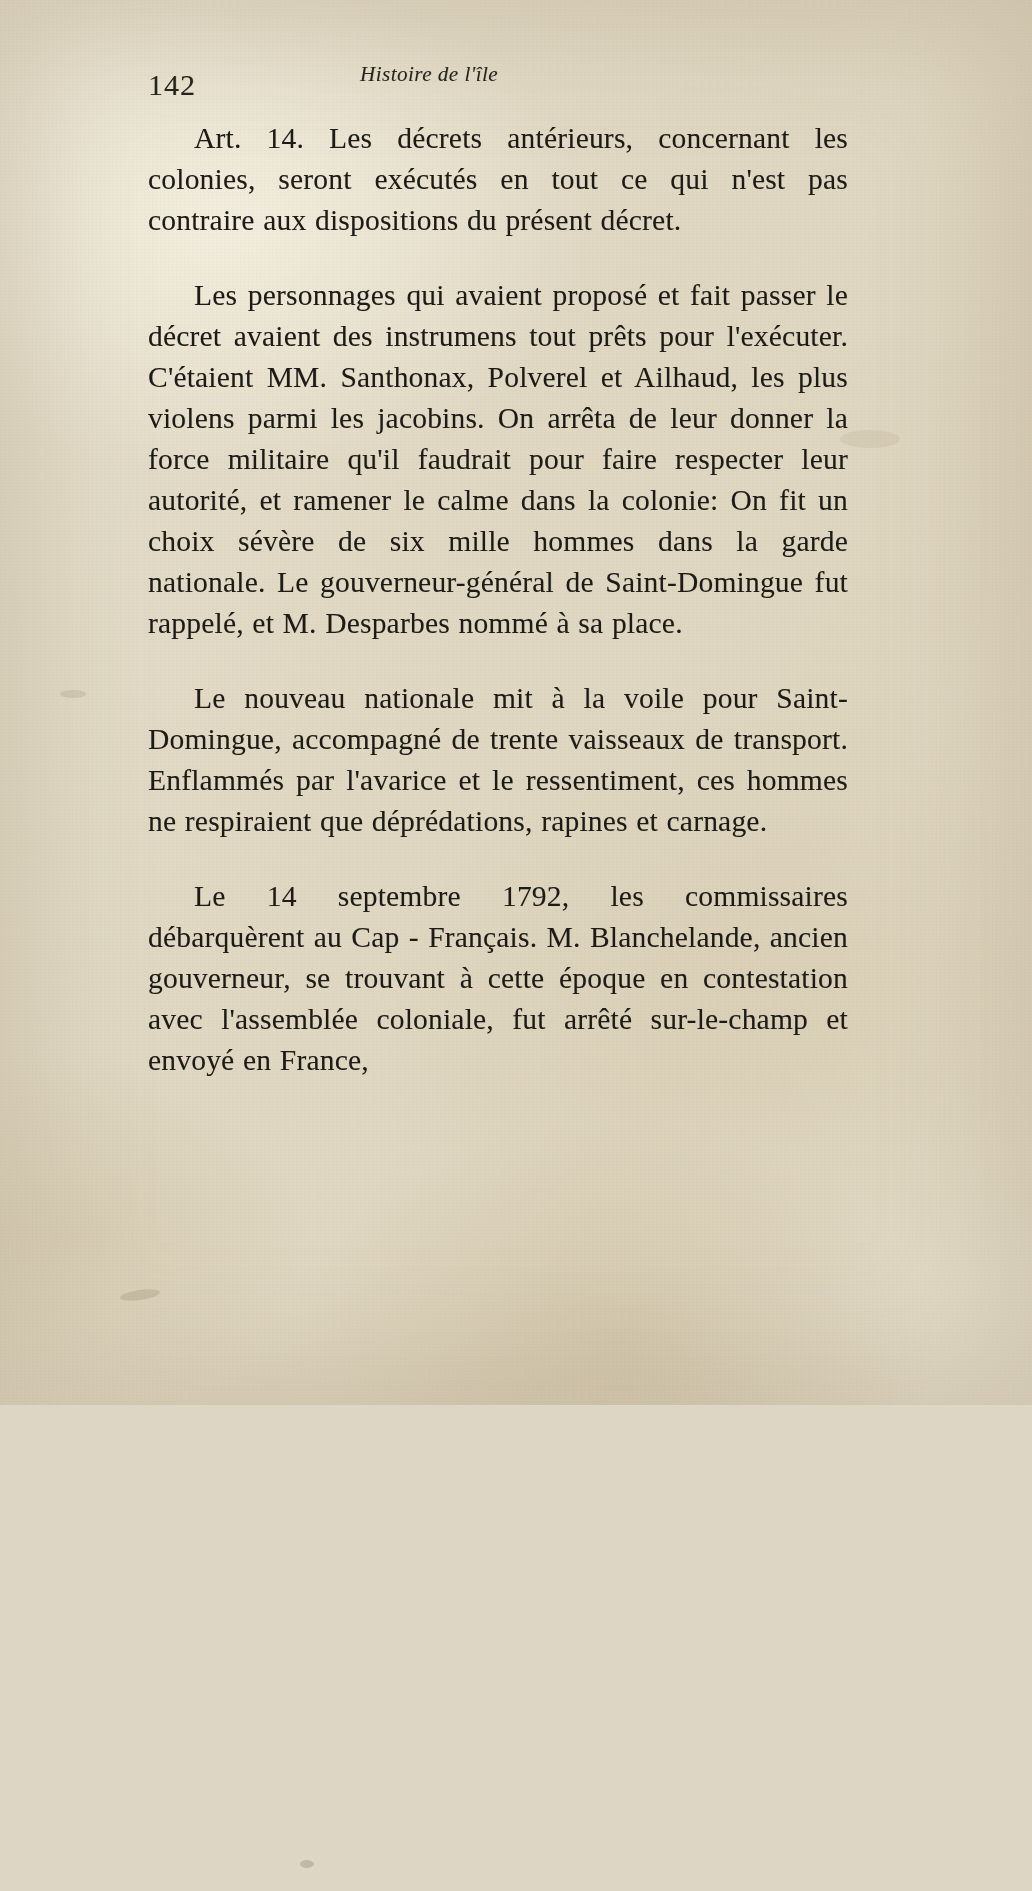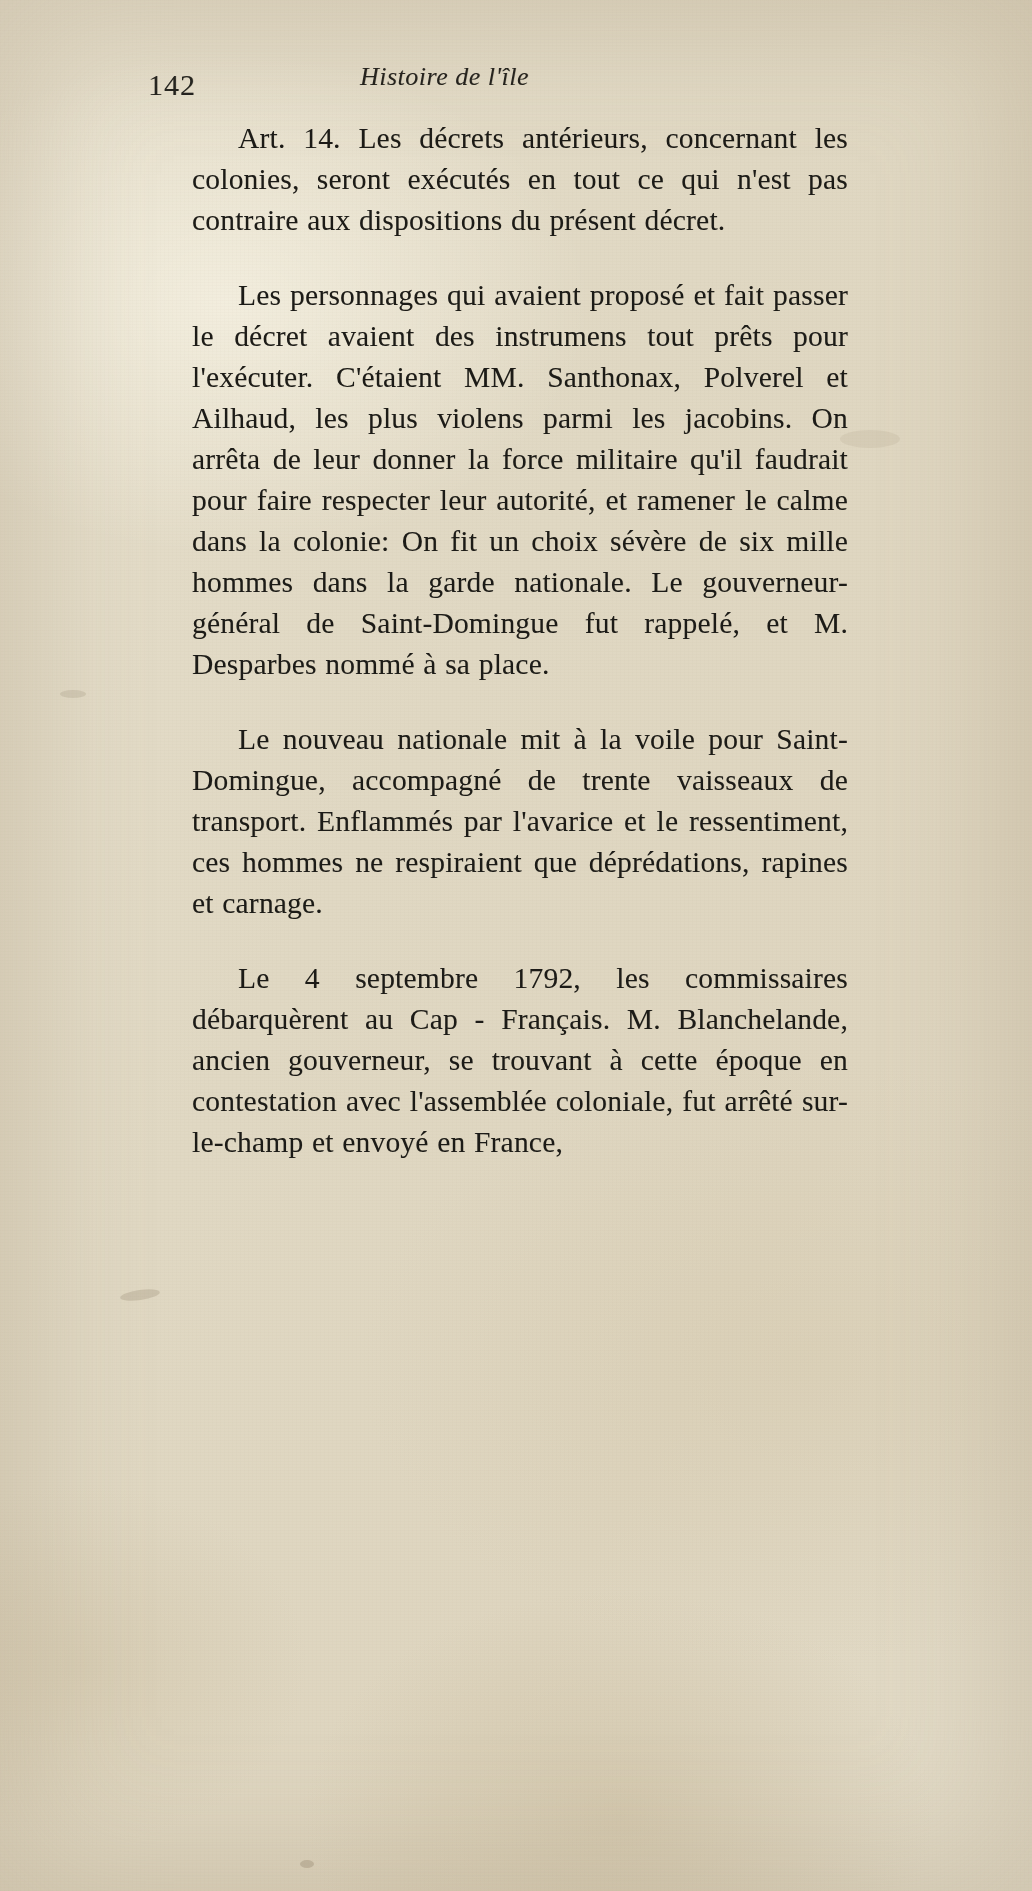--- a/index.html
+++ b/index.html
@@ -11,21 +11,21 @@
     height: 1891px;
     background: #ddd6c4;
     font-family: "Liberation Serif", serif;
     overflow: hidden;
   }
 
   
   .page {
     position: relative;
     width: 1032px;
-    height: 1891px;
+    height: 1405px;
     background-color: #e2dbc8;
     background-image:
       radial-gradient(ellipse 520px 360px at 22% 16%, rgba(255,252,240,0.55), rgba(255,252,240,0) 70%),
       radial-gradient(ellipse 620px 420px at 78% 72%, rgba(212,200,172,0.45), rgba(212,200,172,0) 72%),
       radial-gradient(ellipse 420px 300px at 60% 96%, rgba(200,186,156,0.5), rgba(200,186,156,0) 75%),
       radial-gradient(ellipse 300px 240px at 8% 88%, rgba(205,192,163,0.45), rgba(205,192,163,0) 75%),
       linear-gradient(120deg, #e6dfcc 0%, #e0d8c3 40%, #ded5bf 70%, #e3dcc9 100%);
     box-sizing: border-box;
   }
   .grain {
@@ -62,41 +62,41 @@
     top: 6px;
     font-size: 30px;
     letter-spacing: 1px;
     color: #20201c;
     font-family: "Liberation Serif", serif;
   }
   .running-title {
     position: absolute;
     left: 212px;
     top: 0px;
-    font-size: 26px;
+    font-size: 21px;
     font-style: italic;
     color: #1e1d19;
     letter-spacing: 0.5px;
     white-space: nowrap;
   }
 
   .para {
     font-size: 29.5px;
     line-height: 41px;
     color: #1c1b17;
     text-align: justify;
     margin: 0 0 26px 0;
     letter-spacing: 0.2px;
     word-spacing: 1px;
   }
   .para.indent { text-indent: 46px; }
   .para.gap-top { margin-top: 34px; }
 
   
-  .para { text-shadow: 0.3px 0.3px 0 rgba(40,35,25,0.22); margin-left: 44px; }
+  .para { text-shadow: 0.3px 0.3px 0 rgba(40,35,25,0.22); }
   .running-title, .folio { text-shadow: 0.4px 0.4px 0 rgba(40,35,25,0.25); }
 
   .smear {
     position: absolute;
     border-radius: 50%;
     pointer-events: none;
   }
   .s1 { left: 120px; top: 1290px; width: 40px; height: 10px; background: rgba(120,105,80,0.20); transform: rotate(-8deg); }
   .s2 { left: 60px;  top: 690px;  width: 26px; height: 8px;  background: rgba(120,105,80,0.16); }
   .s3 { left: 840px; top: 430px;  width: 60px; height: 18px; background: rgba(150,135,105,0.12); }
@@ -114,21 +114,21 @@
       <div class="folio">142</div>
       <div class="running-title">Histoire de l'île</div>
     </div>
 
     <p class="para indent">Art. 14. Les décrets antérieurs, concernant les colonies, seront exécutés en tout ce qui n'est pas contraire aux dispositions du présent décret.</p>
 
     <p class="para indent gap-top">Les personnages qui avaient proposé et fait passer le décret avaient des instrumens tout prêts pour l'exécuter. C'étaient MM. Santhonax, Polverel et Ailhaud, les plus violens parmi les jacobins. On arrêta de leur donner la force militaire qu'il faudrait pour faire respecter leur autorité, et ramener le calme dans la colonie: On fit un choix sévère de six mille hommes dans la garde nationale. Le gouverneur-général de Saint-Domingue fut rappelé, et M. Desparbes nommé à sa place.</p>
 
     <p class="para indent gap-top">Le nouveau nationale mit à la voile pour Saint-Domingue, accompagné de trente vaisseaux de transport. Enflammés par l'avarice et le ressentiment, ces hommes ne respiraient que déprédations, rapines et carnage.</p>
 
-    <p class="para indent gap-top">Le 4 septembre 1792, les commissaires débarquèrent au Cap - Français. M. Blanchelande, ancien gouverneur, se trouvant à cette époque en contestation avec l'assemblée coloniale, fut arrêté sur-le-champ et envoyé en France,</p>
+    <p class="para indent gap-top">Le 14 septembre 1792, les commissaires débarquèrent au Cap - Français. M. Blanchelande, ancien gouverneur, se trouvant à cette époque en contestation avec l'assemblée coloniale, fut arrêté sur-le-champ et envoyé en France,</p>
 
   </div>
 
   <span class="smear s1"></span>
   <span class="smear s2"></span>
   <span class="smear s3"></span>
   <span class="smear s4"></span>
 
   <div class="vignette"></div>
 </div>

